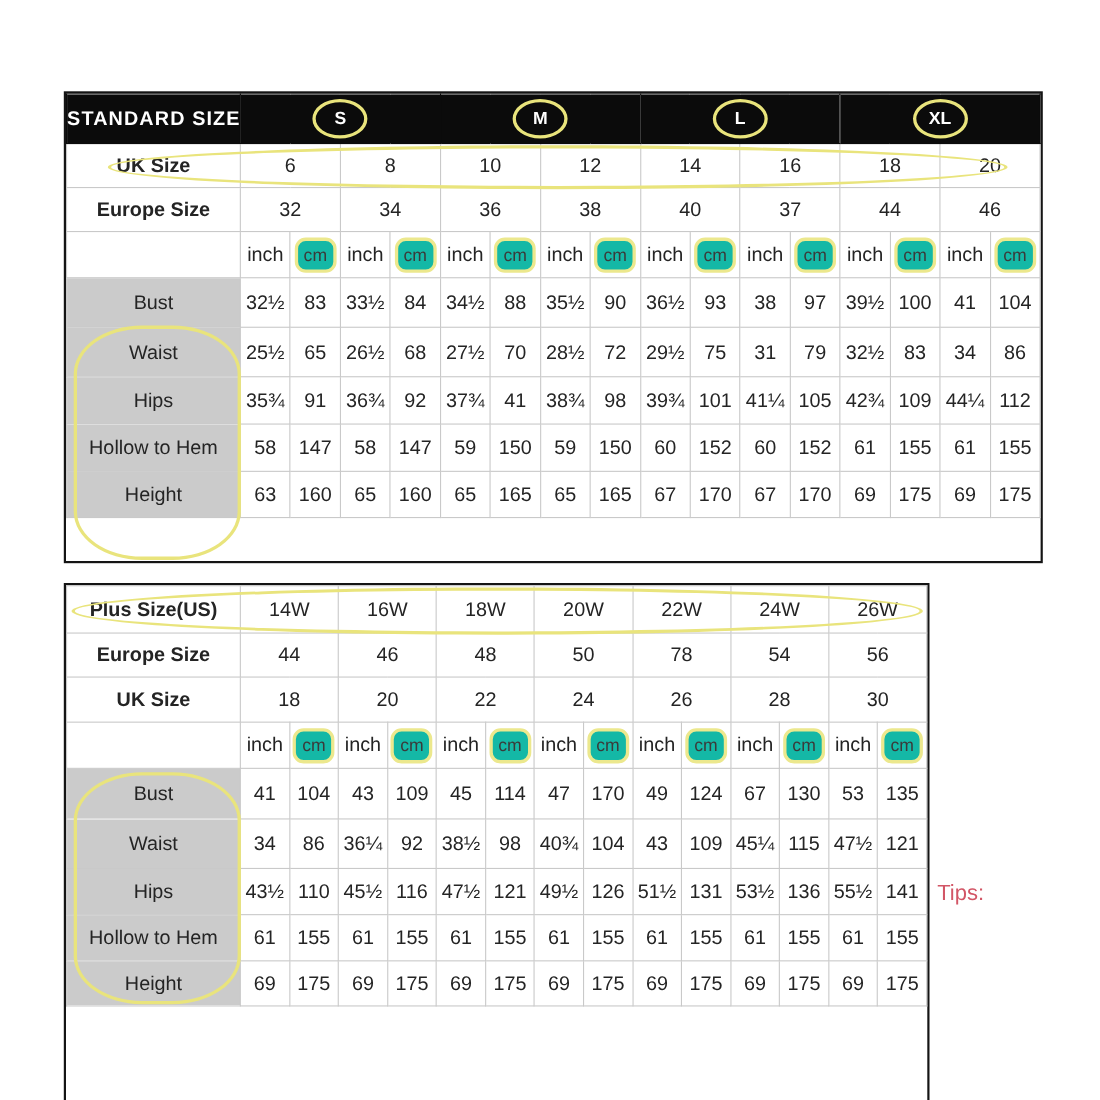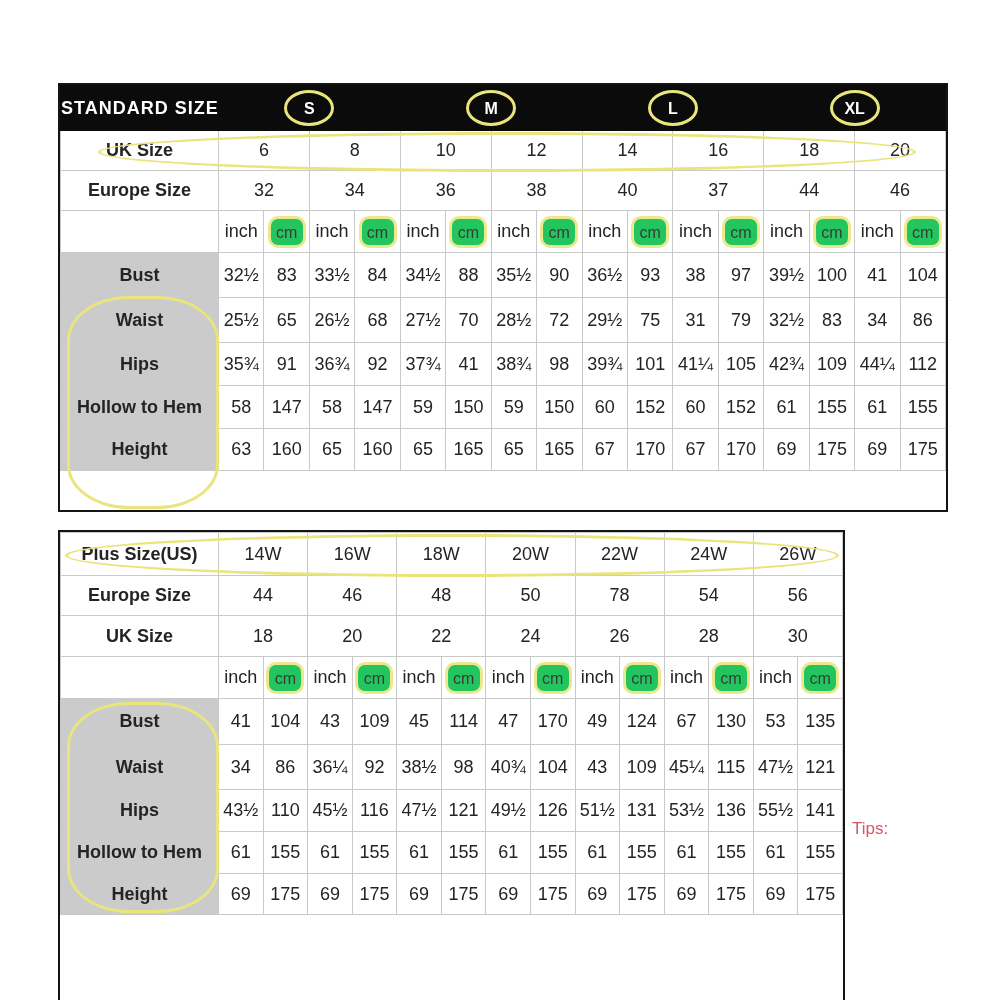--- a/index.html
+++ b/index.html
@@ -30,38 +30,38 @@
   td.title{
     font-weight:bold;font-size:17px;letter-spacing:1px;
     text-align:left;padding-left:13px;color:#fff;
   }
   .group-oval{
     display:inline-block;min-width:50px;height:36px;line-height:31px;
     border:3px solid var(--yl);border-radius:50%;
     font-weight:bold;font-size:16px;color:#fff;box-sizing:border-box;padding:0 4px;
   }
   td.lbl{font-weight:bold;font-size:15.5px;color:#101010;}
-  td.mlbl{background:var(--labelgray);font-weight:bold;font-size:15.5px;color:#101010;}
+  td.mlbl{background:var(--labelgray);font-weight:normal;font-size:15.5px;color:#101010;}
   td.unit{font-size:16px;color:#3a3a3a;margin-top:16px;}
   .cm-box{
     display:inline-block;min-width:38px;height:32px;line-height:27px;
     border:3px solid #ece88d;border-radius:10px;box-sizing:border-box;
-    font-size:16px;color:#3a3a3a;background:#22c55e;
+    font-size:16px;color:#3a3a3a;background:#14b8a6;
   }
   .hl-oval{
     position:absolute;border:3px solid var(--yl);border-radius:50%;
     pointer-events:none;z-index:5;
   }
   .hl-rect{
     position:absolute;border:3px solid var(--yl);border-radius:62px / 44px;
     pointer-events:none;z-index:5;
   }
   .tips{
     position:absolute;left:852px;top:802px;width:148px;
-    color:#d25666;font-size:17px;line-height:21px;white-space:nowrap;margin-top:16px;
+    color:#d25666;font-size:20px;line-height:21px;white-space:nowrap;
   }
 </style>
 </head>
 <body>
 
 <div class="tbl-wrap" id="t1">
     <table class="sz">
       <colgroup>
         <col style="width: 158px;">
         <col>

